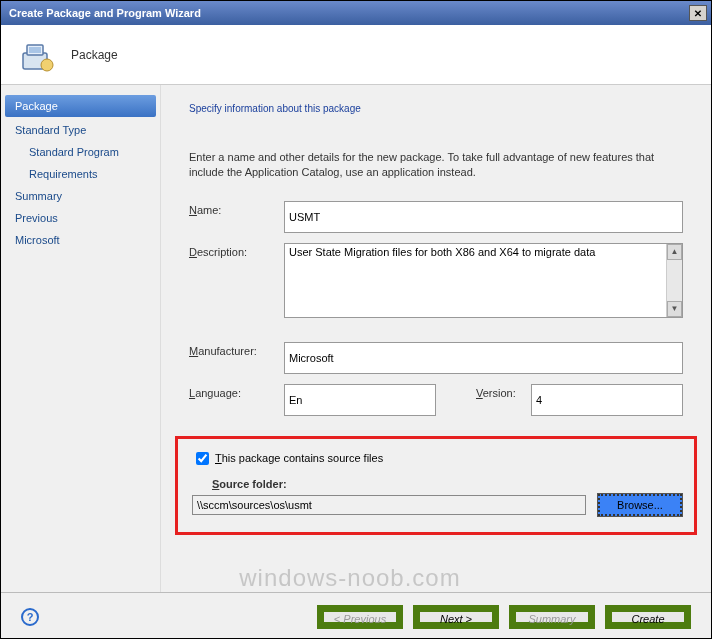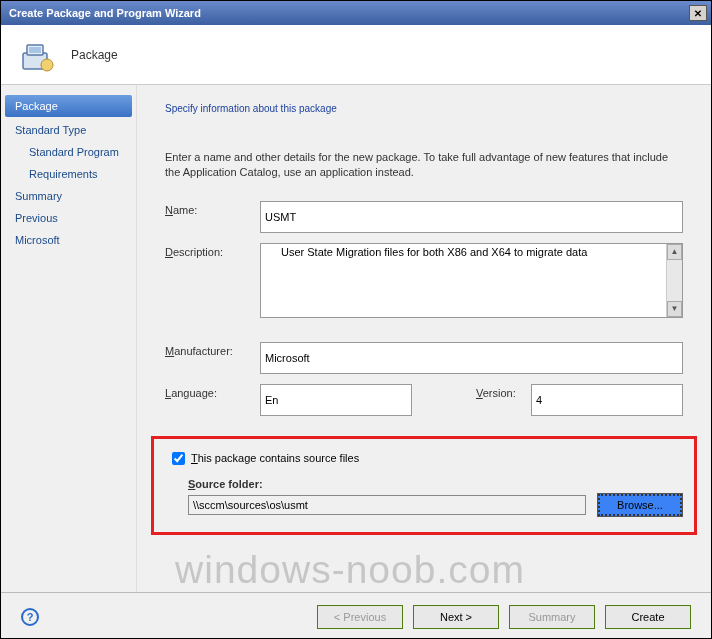--- a/index.html
+++ b/index.html
@@ -110,21 +110,20 @@
     font-size: 11px;
     background: #fff;
     height: 32px;
   }
   .textarea-wrap {
     flex: 1;
     border: 1px solid #999;
     background: #fff;
     height: 75px;
     display: flex;
-    padding-left: 16px;
   }
   .textarea-wrap textarea {
     flex: 1;
     border: none;
     resize: none;
     padding: 2px 4px;
     font-family: inherit;
     font-size: 11px;
     outline: none;
   }
@@ -139,36 +138,35 @@
   .scroll-btn {
     height: 16px;
     background: #ddd;
     border: 1px solid #aaa;
     display: flex;
     align-items: center;
     justify-content: center;
     font-size: 8px;
     color: #555;
   }
-  .two-col { display: flex; gap: 64px; }
+  .two-col { display: flex; gap: 40px; }
   .two-col .form-row { flex: 1; margin-bottom: 6px; }
   .source-box {
     border: 3px solid #e62020;
     padding: 10px 12px 16px 14px;
     margin-top: 14px;
     margin-left: -14px;
     margin-right: -14px;
   }
   .chk-row { display: flex; align-items: center; margin-bottom: 10px; }
   .chk-row input { margin-right: 6px; }
   .source-folder-label { margin-left: 20px; margin-bottom: 4px; color: #333; font-weight: bold; }
   .source-folder-row {
     display: flex;
     align-items: center;
-    margin-left: 20px;
     gap: 12px;
   }
   .source-folder-row .path-input {
     flex: 1;
     border: 1px solid #888;
     background: #f0f0f0;
     padding: 2px 4px;
     font-family: inherit;
     font-size: 11px;
     height: 20px;
@@ -199,36 +197,37 @@
     font-weight: bold;
     display: flex; align-items: center; justify-content: center;
     font-size: 11px;
     cursor: pointer;
   }
   .button-bar .spacer { flex: 1; }
   .wiz-btn {
     width: 86px;
     height: 24px;
     margin-left: 10px;
-    border: 1px solid #4d7c0f;
+    border: 7px solid #4d7c0f;
     background: #e8e8e8;
     font-family: inherit;
     font-size: 11px;
     cursor: pointer;
+    font-style: italic;
   }
   .wiz-btn:disabled {
     color: #999;
     cursor: default;
   }
   .watermark {
     position: absolute;
     left: 0; right: 12px;
     bottom: 46px;
     text-align: center;
-    font-size: 39px;
+    font-size: 24px;
     color: rgba(120,120,120,0.35);
     font-family: Arial, sans-serif;
     pointer-events: none;
     letter-spacing: 1px;
   }
 </style>
 </head>
 <body>
 
 <div class="titlebar">

